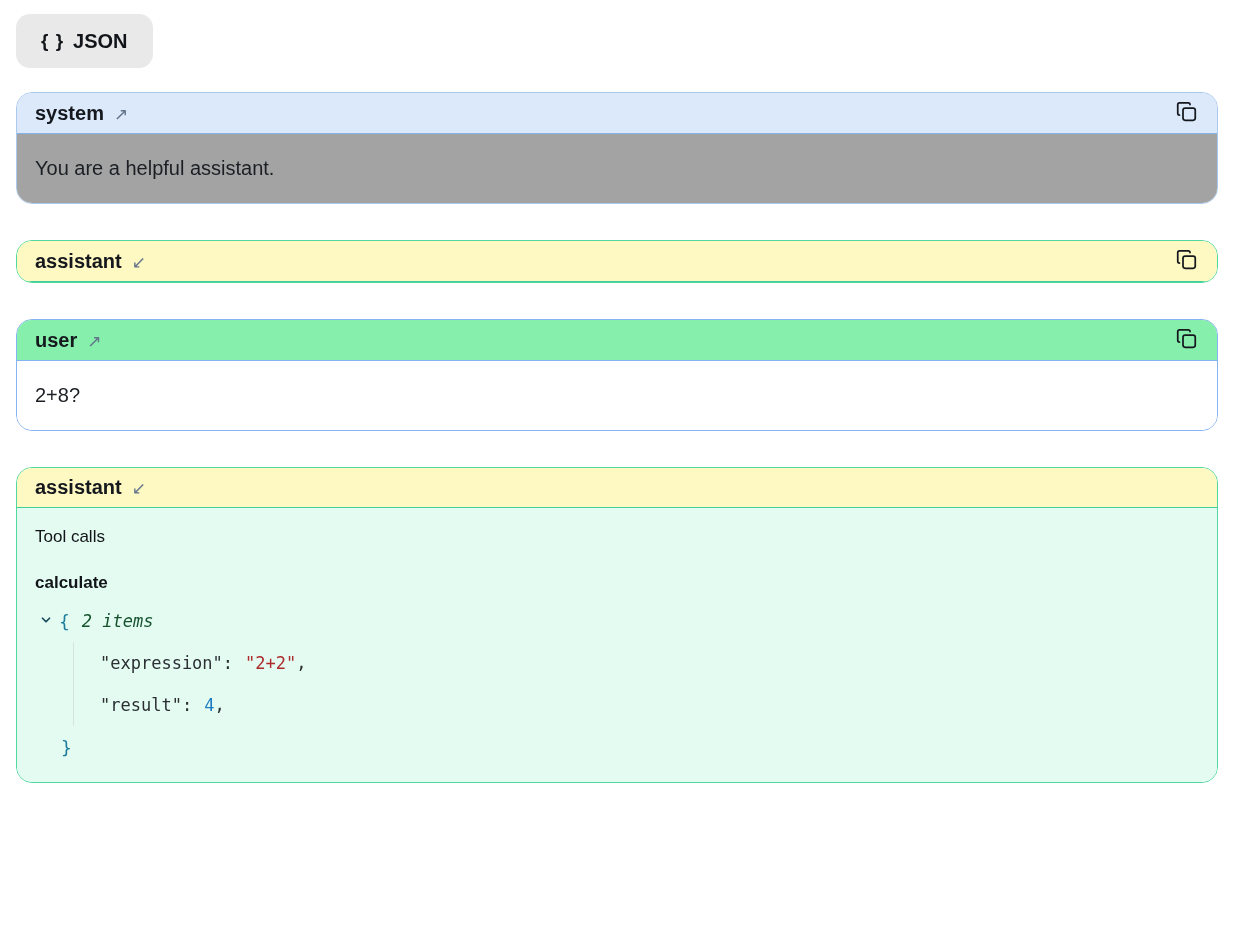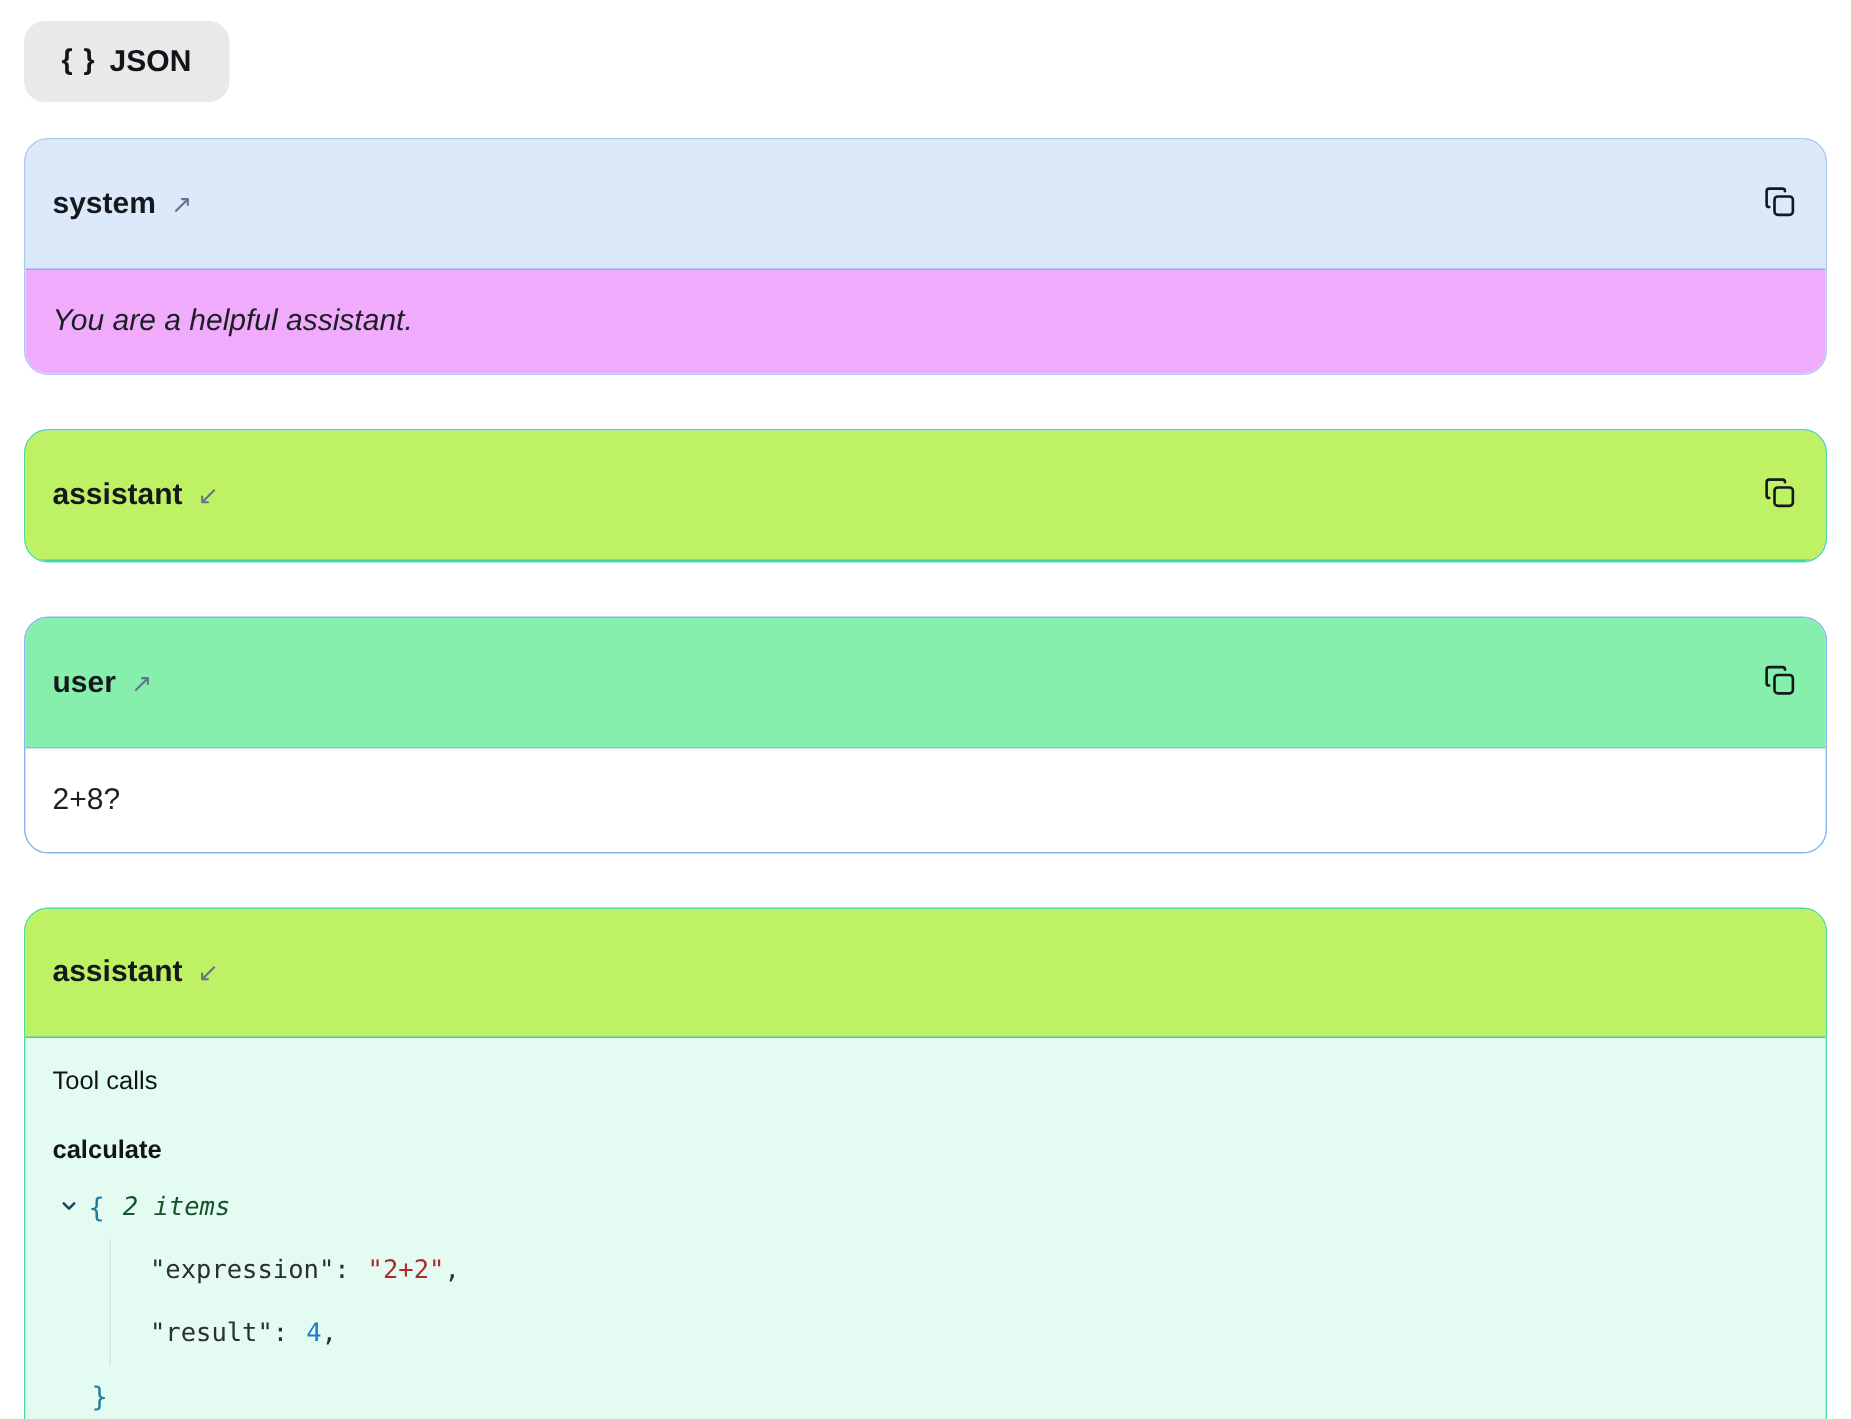--- a/index.html
+++ b/index.html
@@ -30,37 +30,37 @@
   .tab .glyph-icon { font-size: 19px; font-weight: 600; letter-spacing: 1px; }
   .tab svg { display: block; }
 
   
   .card {
     border-radius: 16px; border: 1.5px solid; overflow: hidden;
     margin-bottom: 36px; background: #fff;
   }
   .card-header {
     display: flex; align-items: center; justify-content: space-between;
-    padding: 29px 18px; border-bottom: 1.5px solid;
+    padding: 6px 18px; border-bottom: 1.5px solid;
   }
   .role-wrap { display: flex; align-items: baseline; gap: 10px; }
   .role-label { font-size: 20px; font-weight: 600; line-height: 27px; color: #15181d; }
   .dir-arrow { font-size: 17px; color: #64748b; }
   .copy-btn {
     border: none; background: transparent; padding: 2px; cursor: pointer;
     display: flex; align-items: center; color: #15181d;
   }
   .card-body { padding: 21px 18px; font-size: 20px; line-height: 27px; color: #1b1f24; }
 
   .card.system { border-color: #abc9ed; }
   .card.system .card-header { background: #dbe9fb; border-bottom-color: #82b4e8; }
-  .card.system .card-body { background: #f0abfc; font-style: italic; }
+  .card.system .card-body { background: #a3a3a3; }
 
   .card.assistant { border-color: #50d89e; }
-  .card.assistant .card-header { background: #bef264; border-bottom-color: #3ed096; }
+  .card.assistant .card-header { background: #fef9c3; border-bottom-color: #3ed096; }
   .card.assistant .card-body { background: #e4fbf1; }
 
   .card.user { border-color: #86b3f1; }
   .card.user .card-header { background: #86efac; border-bottom-color: #86b3f1; }
   .card.user .card-body { background: #ffffff; }
 
   
   .tool-body { padding: 16px 18px 14px 18px; }
   .tool-calls-heading { font-size: 17px; line-height: 26px; margin: 0 0 20px 0; font-weight: 400; color: #111418; }
   .tool-name { font-size: 17px; line-height: 26px; margin: 11px 0 4px 0; font-weight: 700; color: #111418; }

